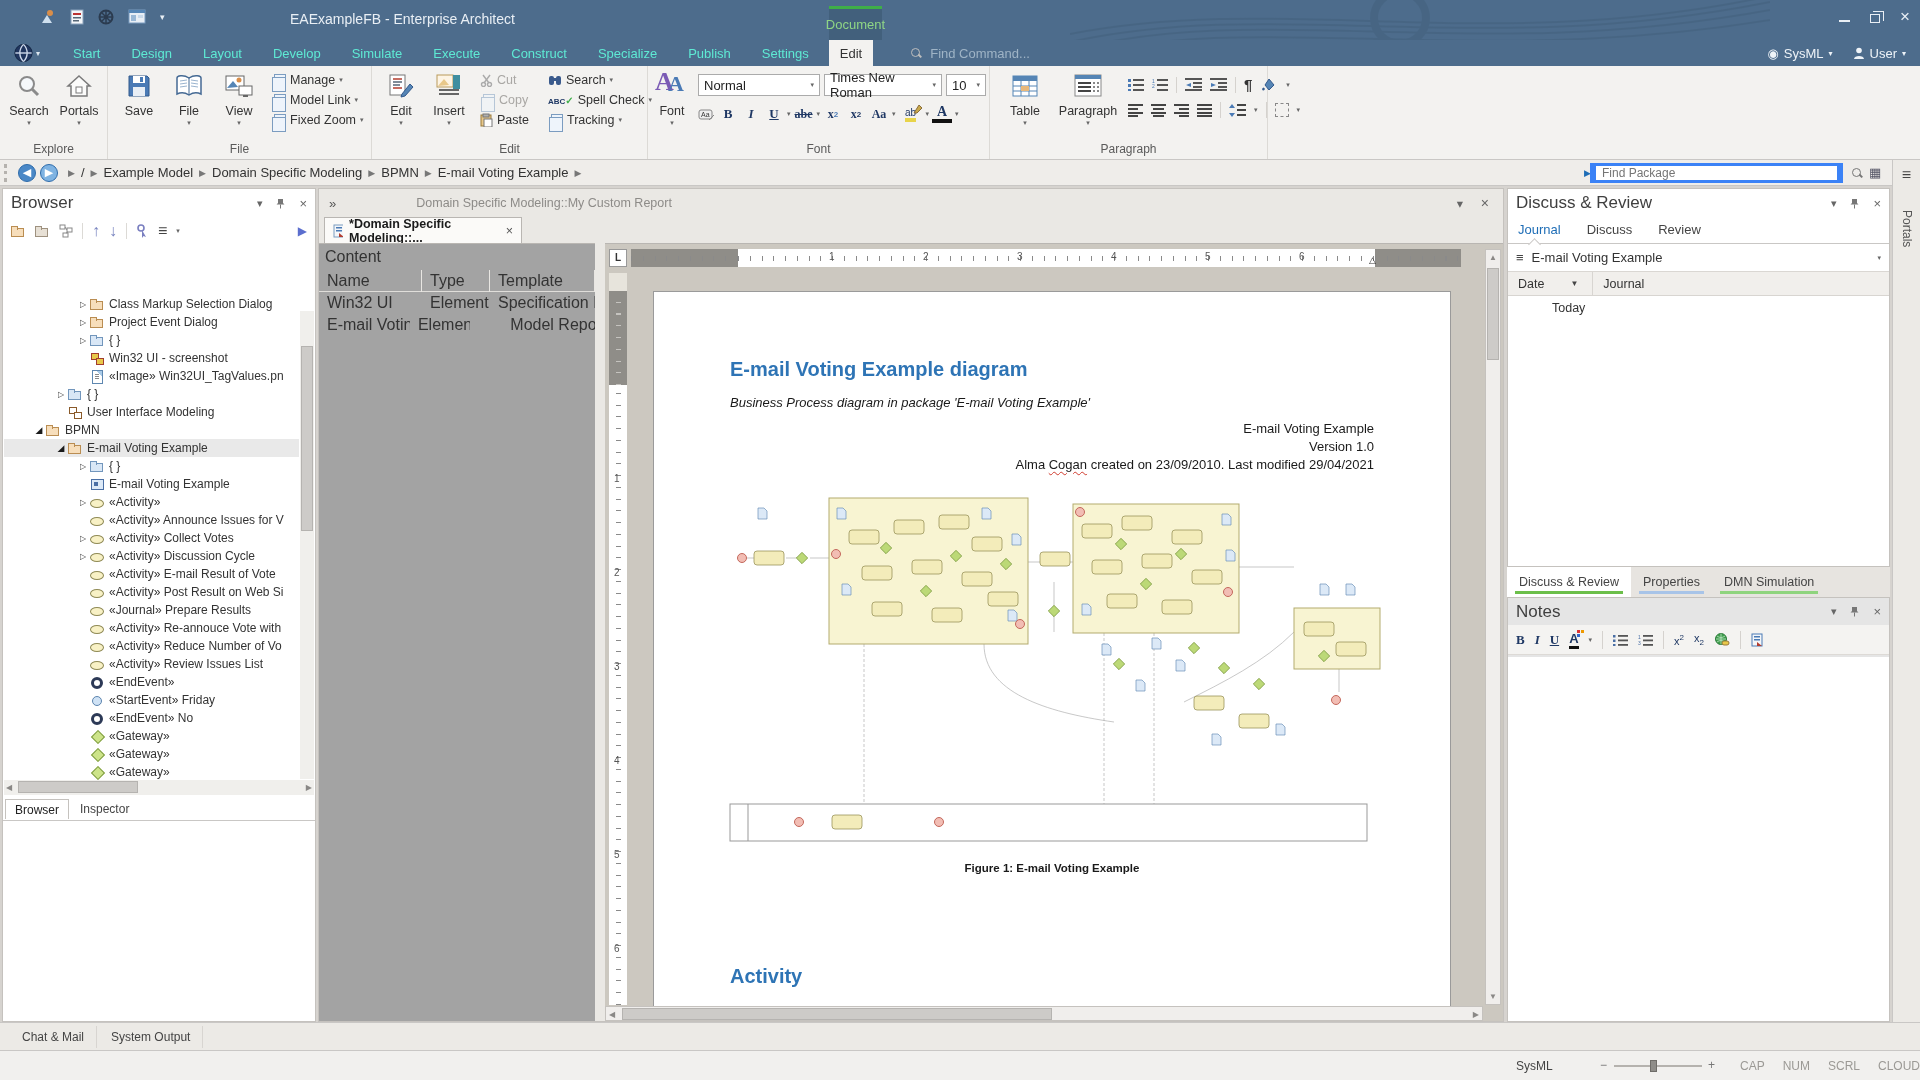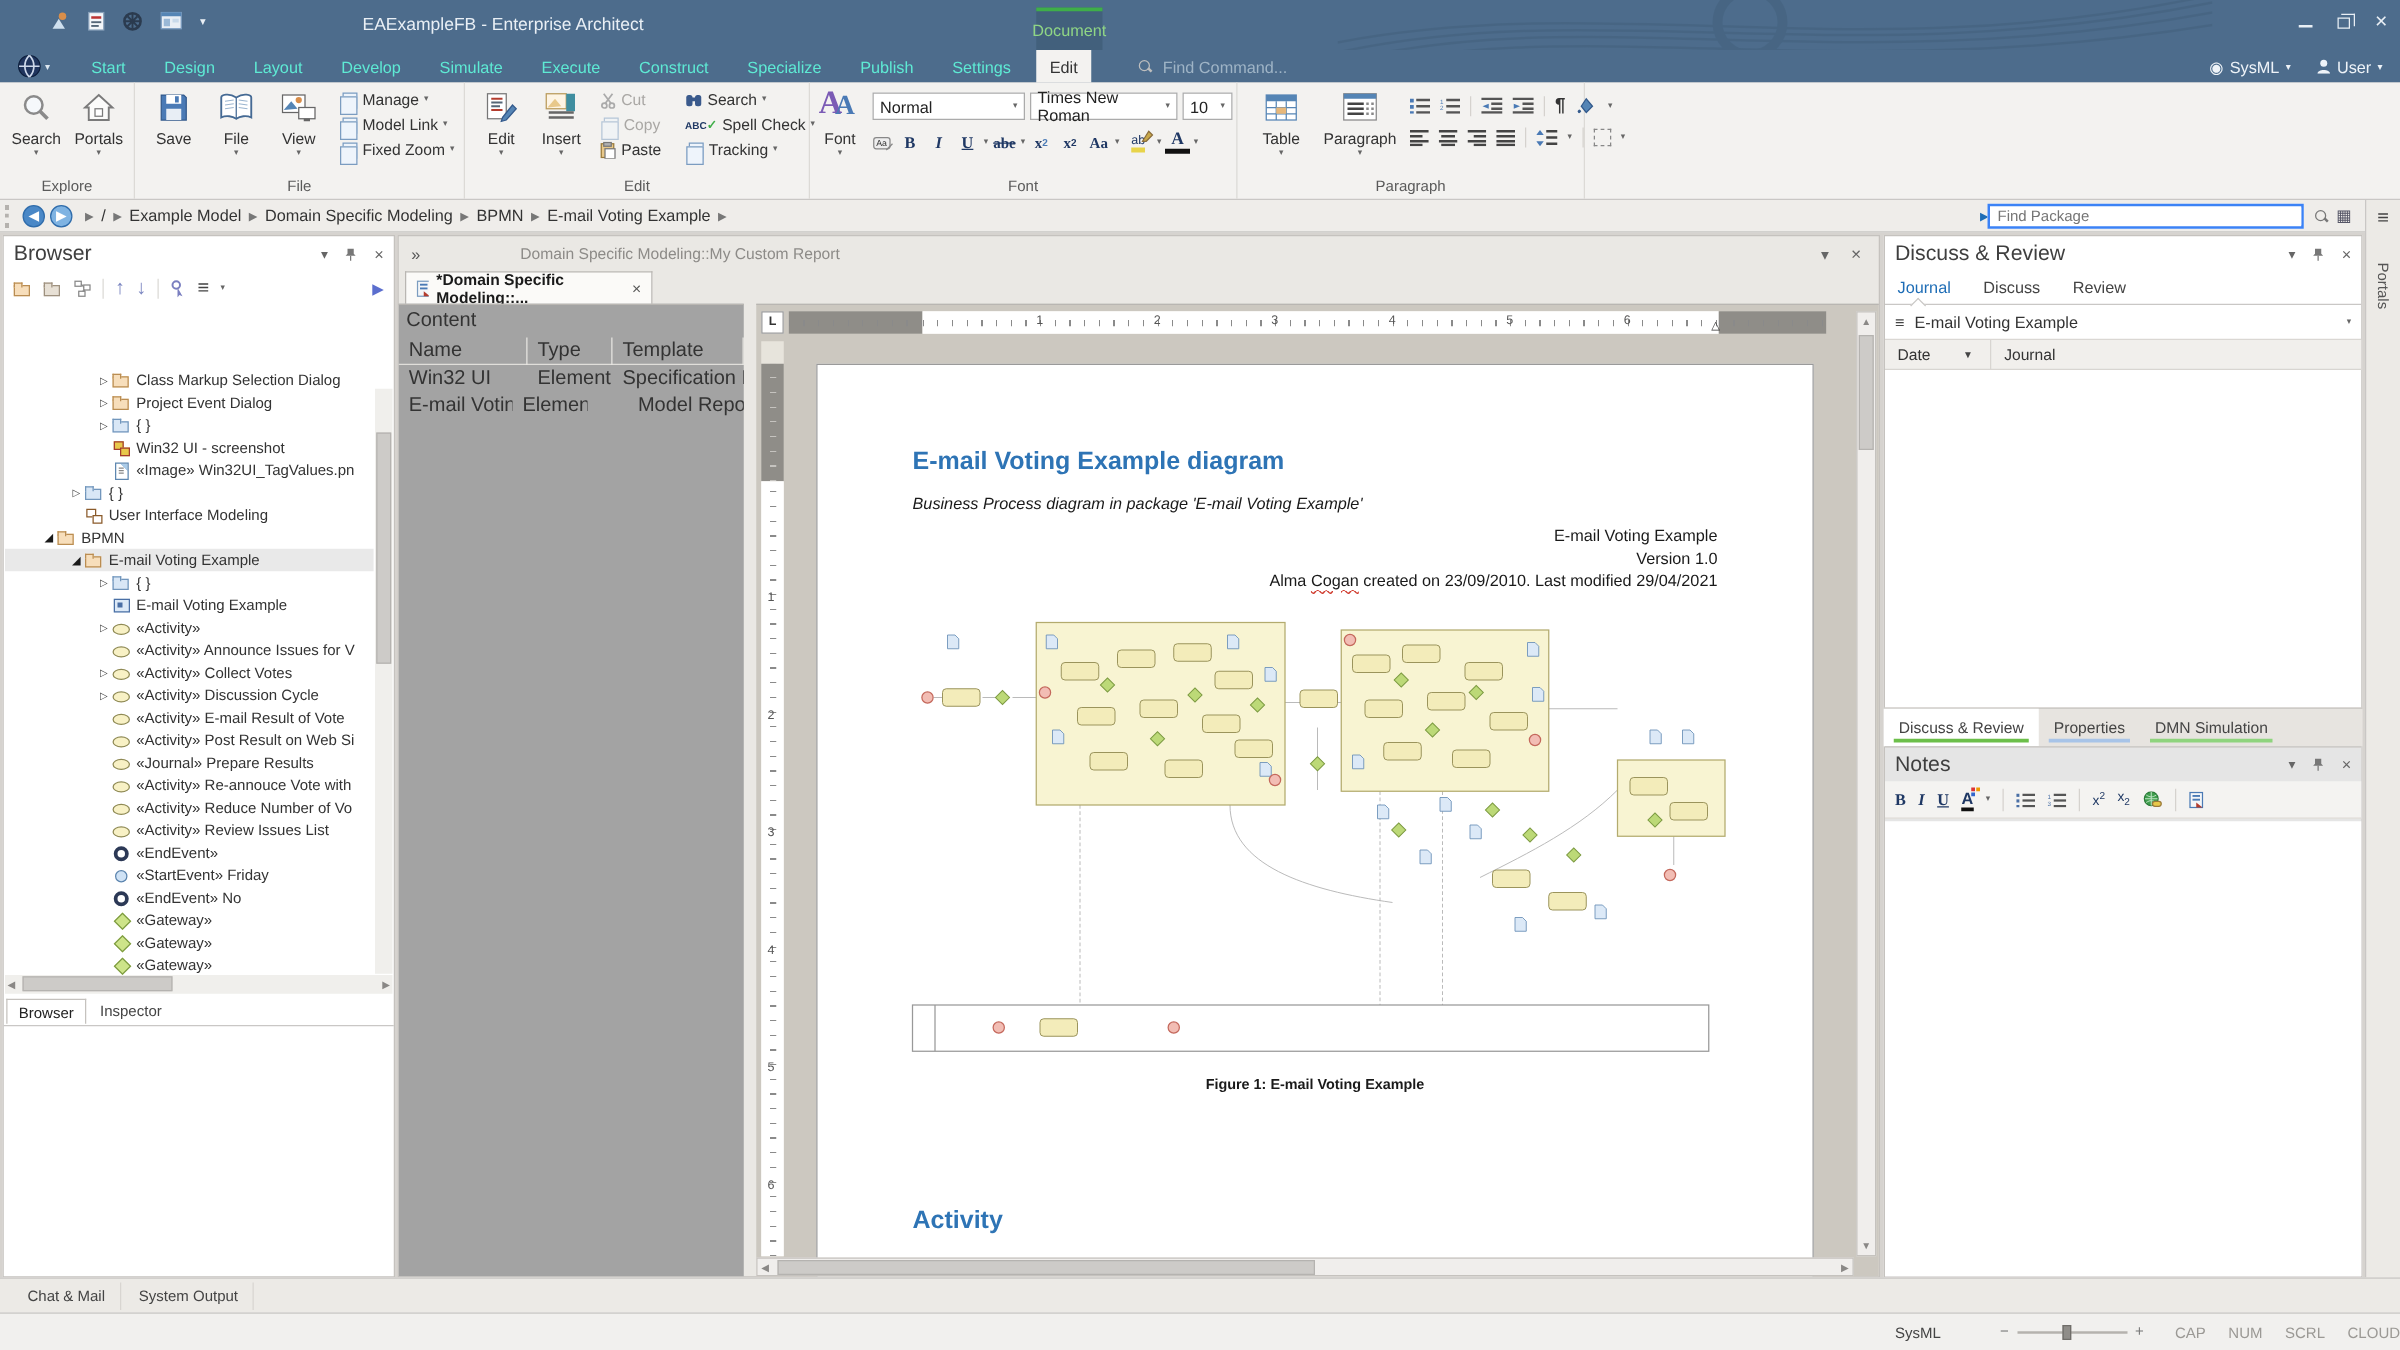--- a/index.html
+++ b/index.html
@@ -41,21 +41,21 @@
   .pgico:before{content:"";position:absolute;left:-3px;top:2px;width:12px;height:13px;background:#eef4fb;border:1px solid #7b9cc0;}
   select.rsel,.rsel{height:22px;border:1px solid #ababab;background:#fff;font-size:13px;color:#222;display:flex;align-items:center;padding:0 5px;justify-content:space-between;}
   .fmt{display:flex;align-items:center;justify-content:center;width:20px;height:20px;font-size:13px;color:#1f3864;}
   .ticon{font-family:"Liberation Serif",serif;font-weight:bold;}
   
   #crumbbar{position:absolute;left:0;top:160px;width:1920px;height:26px;background:#efedea;border-bottom:1px solid #c9c7c5;display:flex;align-items:center;font-size:13px;color:#333;}
   .navball{width:18px;height:18px;border-radius:50%;background:#4a88c7;border:1px solid #2f6cab;color:#fff;font-size:11px;display:flex;align-items:center;justify-content:center;margin-right:4px;}
   .navball.fwd{background:#7fb3e2;}
   .crumb-sep{color:#777;font-size:9px;margin:0 6px;}
   .crumb{white-space:nowrap;}
-  #find-pkg-box{position:absolute;left:1590px;top:3px;width:253px;height:20px;background:#fff;border:2px solid #3b82f6;display:flex;align-items:center;}
+  #find-pkg-box{position:absolute;left:1590px;top:3px;width:253px;height:20px;background:#fff;border:6px solid #3b82f6;display:flex;align-items:center;}
   #find-pkg-box input{border:none;outline:none;flex:1;font-size:12px;padding:0 6px;color:#333;}
   .mag{width:12px;height:12px;position:relative;}
   .mag:before{content:"";position:absolute;left:1px;top:1px;width:7px;height:7px;border:1.5px solid #777;border-radius:50%;}
   .mag:after{content:"";position:absolute;left:8px;top:8px;width:4px;height:1.5px;background:#777;transform:rotate(45deg);}
   
   .panel{position:absolute;background:#fff;border:1px solid #c5c2be;}
   .phead{height:28px;display:flex;align-items:center;padding:0 8px;font-size:17px;color:#3f3f3f;}
   .phead .pico{margin-left:auto;display:flex;gap:14px;color:#666;font-size:11px;align-items:center;}
   .ptabs{height:27px;border-bottom:1px solid #c9c7c5;display:flex;align-items:flex-end;padding:0 10px;gap:26px;font-size:13px;color:#444;position:relative;}
   .ptab{padding-bottom:6px;}
@@ -1032,20 +1032,23 @@
     <span style="font-weight:bold;color:#444;">≡</span>
     <span>E-mail Voting Example</span>
     <span class="caret" style="margin-left:auto;">▾</span>
   </div>
   <div class="gridhead">
     <span style="padding-left:10px;">Date</span>
     <span style="font-size:8px;color:#444;margin-left:26px;">▼</span>
     <span style="width:1px;height:24px;background:#d8d5d1;margin-left:14px;"></span>
     <span style="padding-left:10px;">Journal</span>
   </div>
+  <div style="height:24px;display:flex;align-items:center;padding-left:44px;font-size:12.5px;color:#333;">
+    <span>Today</span>
+  </div>
 
   <div class="rtabstrip" id="discuss-bottom-tabs" style="top:377px;">
       <div class="rtab2 active">Discuss &amp; Review<span class="accentbar" style="background: rgb(108, 191, 74);"></span></div>
       <div class="rtab2">Properties<span class="accentbar" style="background: rgb(168, 196, 232);"></span></div>
       <div class="rtab2">DMN Simulation<span class="accentbar" style="background: rgb(143, 212, 126);"></span></div>
     </div>
 
   <div class="abs" style="left:0;right:0;top:408px;bottom:0;background:#e5e5e5;">
     <div class="phead" style="border-top:1px solid #c5c2be;">
       <span>Notes</span>

